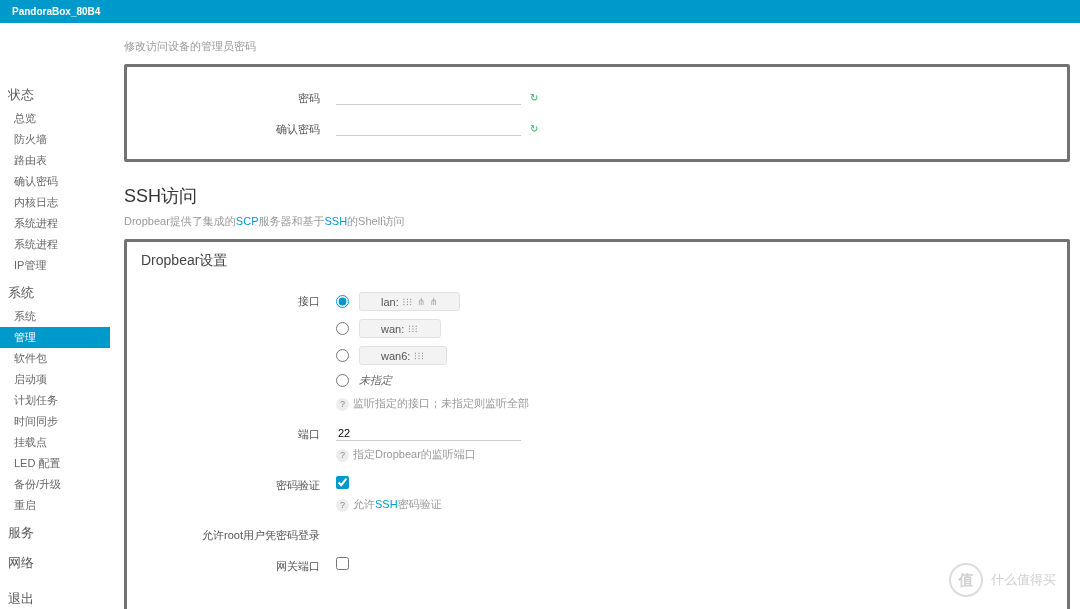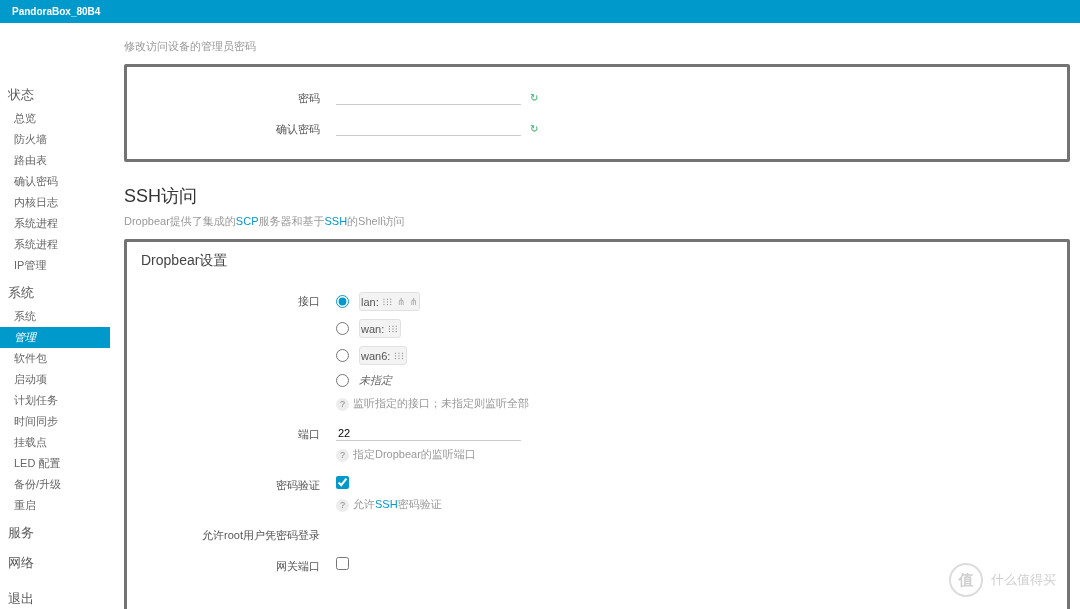--- a/index.html
+++ b/index.html
@@ -2,37 +2,37 @@
 <html><head>
 <meta charset="utf-8">
 <style>
 * { margin:0; padding:0; box-sizing:border-box; }
 body { font-family:Arial,"Microsoft YaHei",sans-serif; font-size:12px; color:#404040; background:#fff; }
 .header-bar { background:#0099cc; color:#fff; padding:6px 12px; font-size:10px; font-weight:bold; }
 .layout { display:flex; }
 .sidebar { width:110px; flex-shrink:0; padding-top:55px; }
 .nav-cat { font-size:13px; color:#5a5a5a; padding:4px 8px; margin-top:4px; }
 .nav-item { font-size:11px; color:#666; padding:3px 8px 3px 14px; cursor:pointer; }
-.nav-item.active { background:#0099cc; color:#fff;font-style:italic; }
+.nav-item.active { background:#0099cc; color:#fff; }
 .main { flex:1; padding:10px 10px 30px 14px; }
 .section-title { font-size:18px; color:#333; margin:6px 0 2px 0; }
 .section-sub { font-size:11px; color:#999; margin:6px 0 10px 0; }
 .section-sub a { color:#0099cc; text-decoration:none; }
 .panel { border:3px solid #737373; border-radius:2px; margin-bottom:22px; background:#fff; }
 .panel-inner { padding:22px 14px 22px 14px; }
 .panel-heading { font-size:14px; color:#444; padding:10px 14px 0 14px; }
 .form-row { display:flex; align-items:flex-start; margin-bottom:14px; font-size:11px; }
 .form-row .lbl { width:195px; text-align:right; padding-right:16px; color:#555; padding-top:2px; }
 .form-row .fld { flex:1; }
 .pw-input { width:185px; border:none; border-bottom:1px solid #ccc; height:16px; outline:none; font-size:11px; }
 .text-input { width:185px; border:none; border-bottom:1px solid #ccc; height:16px; outline:none; font-size:11px; padding:0 2px; }
 .refresh-ico { color:#27ae60; margin-left:6px; font-size:10px; display:inline-block; }
 .if-row { display:flex; align-items:center; gap:10px; margin-bottom:8px; }
 .if-row input[type=radio]{ accent-color:#0099cc; }
-.if-badge { display:inline-flex; align-items:center; gap:4px; background:#f3f3f3; border:1px solid #e1e1e1; border-radius:3px; padding:2px 1px; font-size:11px; color:#555;text-align:center; }
+.if-badge { display:inline-flex; align-items:center; gap:4px; background:#f3f3f3; border:1px solid #e1e1e1; border-radius:3px; padding:2px 21px; font-size:11px; color:#555;text-align:center; }
 .if-badge .dots { font-size:9px; color:#888; letter-spacing:1px; }
 .mini-ico { font-size:10px; color:#aaa; }
 .hint { color:#999; font-size:11px; margin-top:6px; }
 .hint .q { display:inline-block; width:13px; height:13px; background:#ededed; border-radius:50%; text-align:center; line-height:13px; font-size:9px; color:#888; margin-right:4px; }
 .hint a { color:#0099cc; text-decoration:none; }
 .watermark { position:fixed; right:24px; bottom:12px; color:#cfcfcf; font-size:13px; display:flex; align-items:center; gap:8px; pointer-events:none; }
 .watermark .circle { width:34px; height:34px; border:2px solid #dcdcdc; border-radius:50%; display:flex; align-items:center; justify-content:center; font-weight:bold; font-size:15px; color:#cfcfcf; }
 .cb { accent-color:#0099cc; }
 </style>
 </head>

